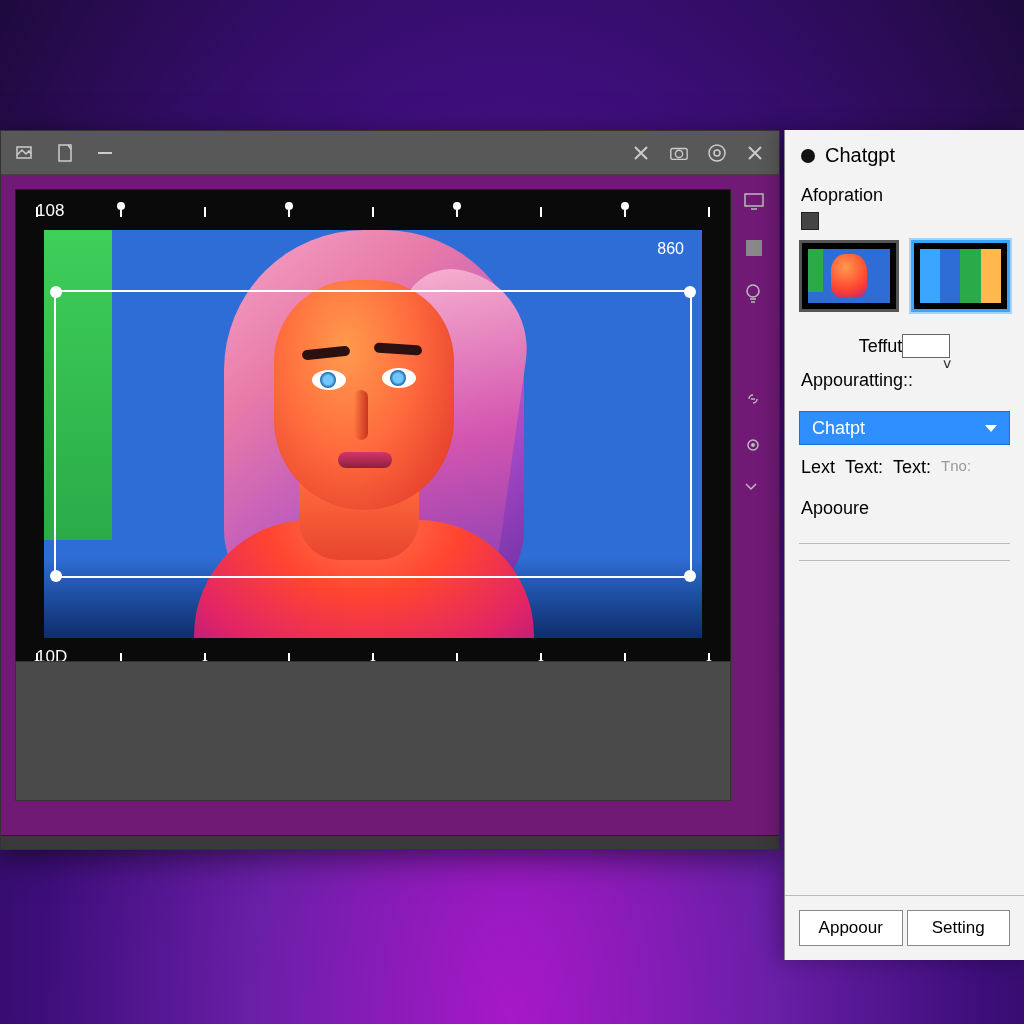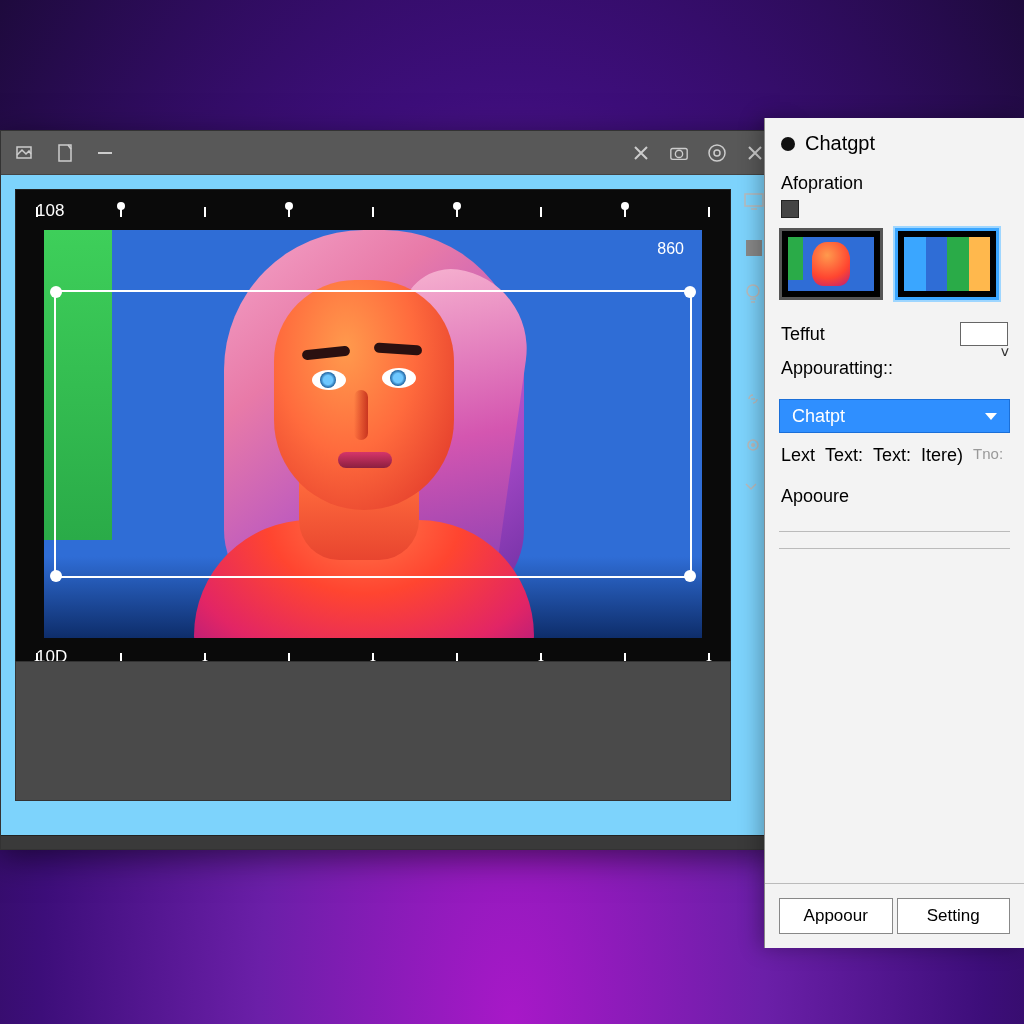--- a/index.html
+++ b/index.html
@@ -4,21 +4,21 @@
 <style>
 * { box-sizing: border-box; margin: 0; padding: 0; }
 body {
   width: 1024px; height: 1024px;
   background: radial-gradient(ellipse at 50% 100%, #a818c8 0%, #6b1fa8 35%, #3d0e7a 65%, #1e0a3d 100%);
   font-family: "Segoe UI", Arial, sans-serif;
   overflow: hidden; position: relative;
 }
 .editor-window {
   position: absolute; left: 0; top: 130px; width: 780px; height: 720px;
-  background: #7dd3fc; border: 1px solid #333;
+  background: #701a75; border: 1px solid #333;
   box-shadow: 0 8px 30px rgba(0,0,0,0.5);
 }
 .editor-titlebar {
   height: 44px; background: #585858; display: flex; align-items: center;
   padding: 0 14px; gap: 20px; border-bottom: 1px solid #444;
 }
 .tb-icon { width: 20px; height: 20px; display: flex; align-items: center; justify-content: center; }
 .tb-spacer { flex: 1; }
 .tb-right { display: flex; gap: 18px; align-items: center; }
 .canvas-wrap {
@@ -85,39 +85,39 @@
   background: linear-gradient(180deg,#d6356a,#8b1f3f); border-radius: 12px; }
 .right-toolbar {
   position: absolute; right: 8px; top: 60px; width: 34px;
   display: flex; flex-direction: column; gap: 24px; align-items: center;
 }
 .rt-icon { width: 22px; height: 22px; color: #bbb; }
 .status-strip { position: absolute; left: 0; right: 0; bottom: 0; height: 14px; background: #3a3a3a; border-top: 1px solid #222; }
 .timeline-area { position: absolute; left: 14px; right: 48px; top: 530px; height: 140px; background: #4a4a4a; border: 1px solid #333; }
 
 .side-panel {
-  position: absolute; right: 0; top: 118px; width: 260px; height: 830px;
+  position: absolute; right: 0; top: 130px; width: 240px; height: 830px;
   background: #f3f3f3; border-left: 1px solid #888;
   box-shadow: -4px 0 20px rgba(0,0,0,0.3);
   display: flex; flex-direction: column;
 }
 .sp-title { display: flex; align-items: center; gap: 10px; padding: 14px 16px; font-size: 20px; }
 .sp-dot { width: 14px; height: 14px; background: #111; border-radius: 50%; }
 .sp-section { padding: 4px 16px 10px; }
 .sp-heading { font-size: 18px; margin-bottom: 6px; }
 .sp-swatch { width: 18px; height: 18px; background: #444; border: 1px solid #222; }
 .thumb-row { display: flex; gap: 12px; padding: 0 14px 14px; }
 .thumb { width: 104px; height: 72px; border: 3px solid #555; background: #000; position: relative; overflow: hidden; }
 .thumb.sel { border-color: #3aa6ff; box-shadow: 0 0 0 2px #9ed6ff; }
 .thumb-canvas { position: absolute; inset: 6px; background: #2f6dd6; }
 .thumb .mini-green { position:absolute; left:0; top:0; width:18%; height:80%; background:#2aab48; }
 .thumb .mini-face { position:absolute; left:28%; top:10%; width:44%; height:80%; background: radial-gradient(circle at 40% 30%,#ff9a4d,#ff4530 60%,#b81e7a); border-radius: 40% 40% 30% 30%; }
 .thumb2-bars { position:absolute; inset:0; display:flex; }
 .thumb2-bars div { flex:1; }
-.field-row { display: flex; align-items: center; justify-content: space-between; padding: 8px 16px; }
+.field-row { display: flex; align-items: center; justify-content: center; padding: 8px 16px; }
 .field-label { font-size: 18px; }
 .combo { height: 24px; width: 48px; background: #fff; border: 1px solid #666; position: relative; }
 .combo-caret { position: absolute; right: -2px; bottom: -14px; font-size: 14px; color: #333; }
 .select-full { margin: 4px 14px 8px; height: 34px; background: #2f8fff; color: #fff;
   display: flex; align-items: center; justify-content: space-between; padding: 0 12px;
   border: 1px solid #1a6fd8; font-size: 18px; gap: 32px; }
 .caret-down { width: 0; height: 0; border-left: 6px solid transparent; border-right: 6px solid transparent; border-top: 7px solid #fff; }
 .list { padding: 4px 16px; display: flex; flex-direction: row; gap: 10px; }
 .list-item { font-size: 18px; }
 .list-item.dim { color: #999; font-size: 15px; }
@@ -309,21 +309,20 @@
     <div class="sp-heading">Appouratting::</div>
   </div>
   <div class="select-full">
     <span>Chatpt</span>
     <span class="caret-down"></span>
   </div>
   <div class="list">
     <span class="list-item">Lext</span>
     <span class="list-item">Text:</span>
     <span class="list-item">Text:</span>
-    <span class="list-item">Itere)</span>
     <span class="list-item dim">Tno:</span>
   </div>
   <div style="height:12px"></div>
   <div class="sp-section">
     <div class="sp-heading">Apooure</div>
   </div>
   <div class="divider"></div>
   <div class="divider"></div>
   <div class="sp-footer">
     <div class="btn">

